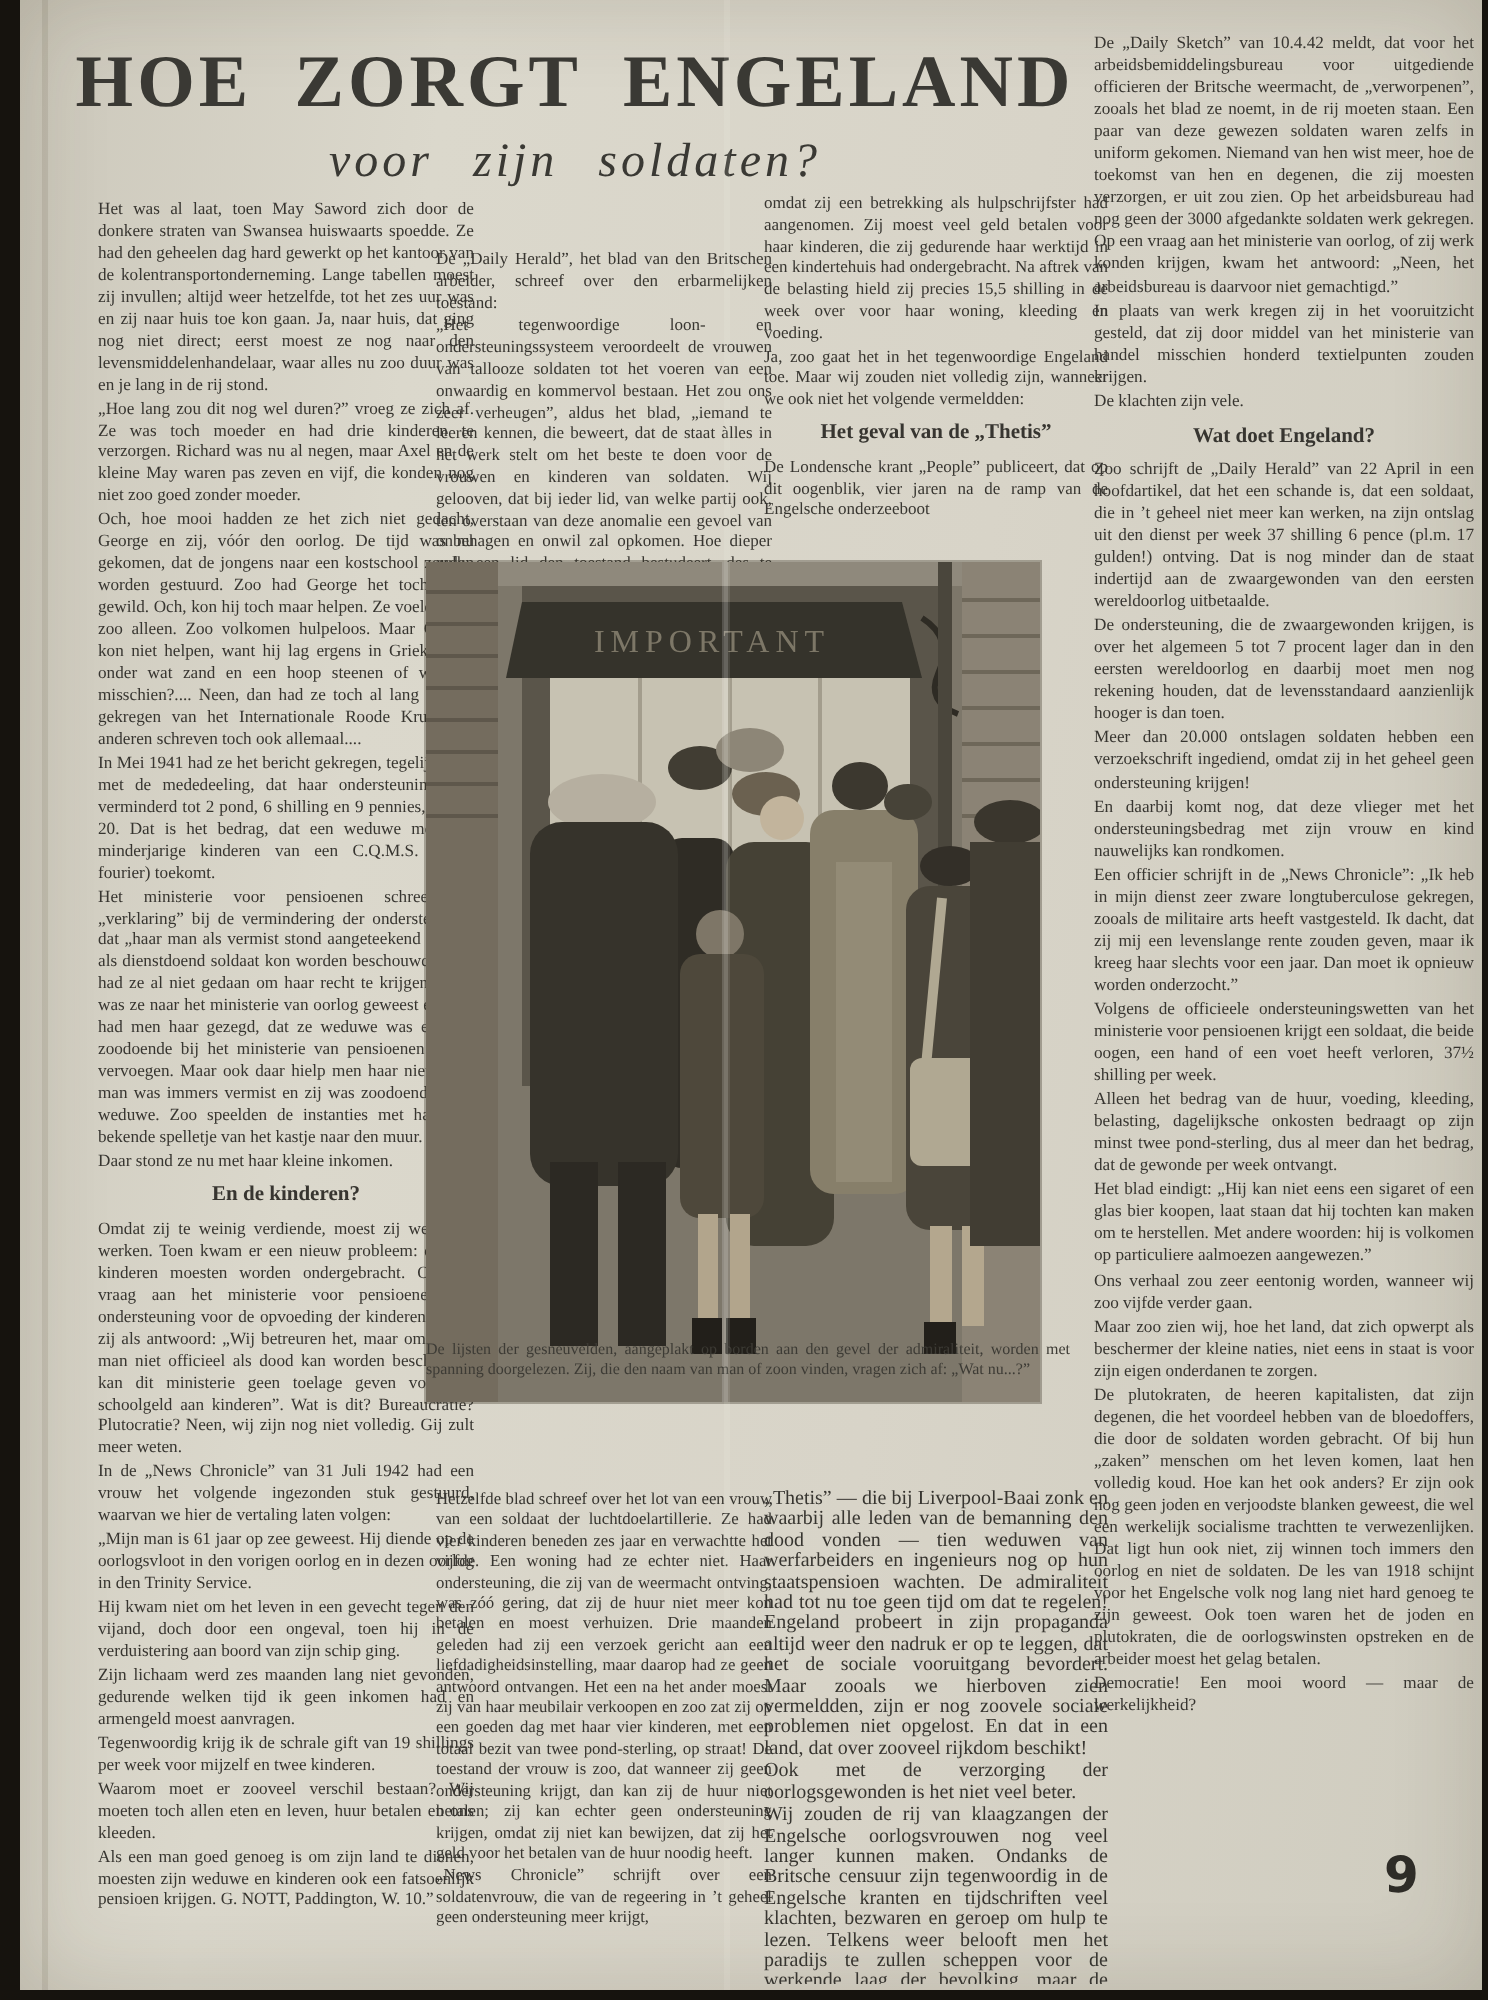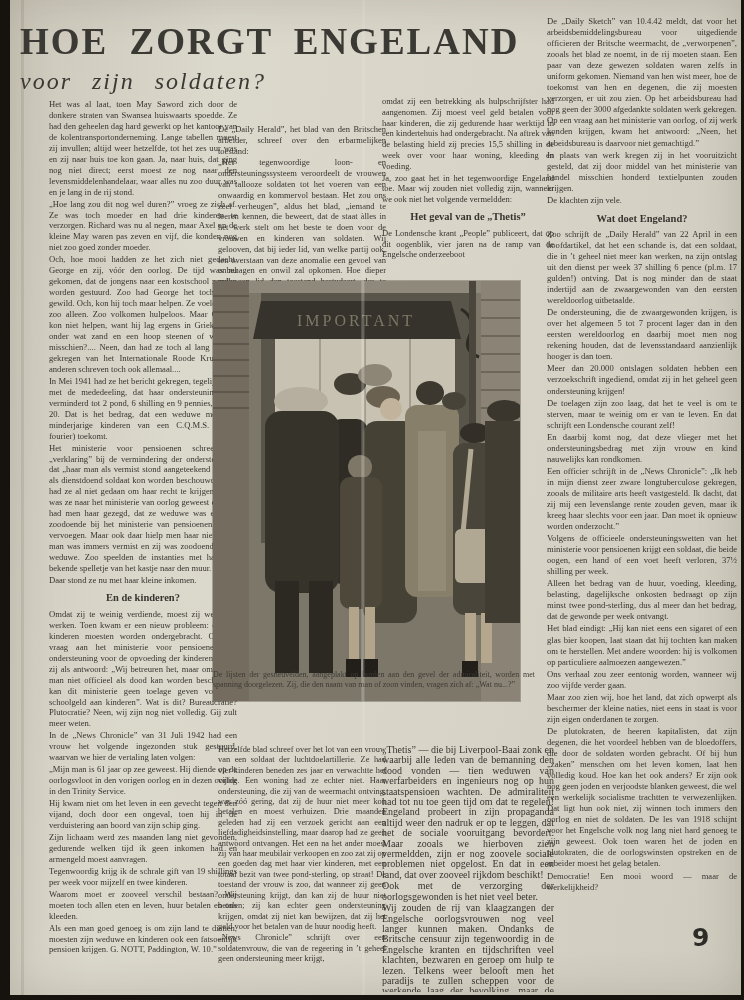--- a/index.html
+++ b/index.html
@@ -10,21 +10,21 @@
     overflow:hidden;
   }
   #paper {
     position:absolute; left:10px; top:0; width:731px; height:995px;
     background:linear-gradient(98deg,#ccc8bb 0%,#dbd8cc 25%,#d8d4c8 60%,#cfccbf 100%);
     box-shadow:inset 0 0 45px rgba(60,50,30,.18);
   }
   .crease-dark { position:absolute; left:11px; top:0; width:3px; height:995px; background:rgba(80,70,50,.12); }
   .crease-light { position:absolute; left:352px; top:0; width:3px; height:995px; background:rgba(255,255,250,.10); }
 
-  #headline { position:absolute; left:10px; top:20px; width:535px; text-align:left; color:#3a3934; }
+  #headline { position:absolute; left:10px; top:20px; width:535px; text-align:center; color:#3a3934; }
   #headline .title { font-size:37px; font-weight:bold; letter-spacing:2px; word-spacing:10px; white-space:nowrap; }
   #headline .subtitle { font-size:24px; font-style:italic; letter-spacing:2px; word-spacing:12px; margin-top:5px; }
 
   .col { position:absolute; text-align:justify; color:#373530; overflow:hidden; }
   .col p { margin:0 0 1px 0; }
   .col-heading { text-align:center; font-weight:bold; font-size:10.5px; margin:7px 0 5px 0; }
 
   #col1  { left:15px;  top:99px;  width:188px; height:858px; font-size:8.6px; line-height:10.95px;padding-left:24px; }
   #col2t { left:208px; top:96px;  width:168px; height:187px; font-size:8.5px; line-height:10.8px;margin-top:28px; }
   #col3t { left:372px; top:96px;  width:172px; height:187px; font-size:8.5px; line-height:10.8px; }
@@ -180,21 +180,20 @@
       <p>Wij zouden de rij van klaagzangen der Engelsche oorlogsvrouwen nog veel langer kunnen maken. Ondanks de Britsche censuur zijn tegenwoordig in de Engelsche kranten en tijdschriften veel klachten, bezwaren en geroep om hulp te lezen. Telkens weer belooft men het paradijs te zullen scheppen voor de werkende laag der bevolking, maar de werkelijkheid is wel anders!</p>
     </div>
   <div id="col4" class="col">
       <p>De „Daily Sketch” van 10.4.42 meldt, dat voor het arbeidsbemiddelingsbureau voor uitgediende officieren der Britsche weermacht, de „verworpenen”, zooals het blad ze noemt, in de rij moeten staan. Een paar van deze gewezen soldaten waren zelfs in uniform gekomen. Niemand van hen wist meer, hoe de toekomst van hen en degenen, die zij moesten verzorgen, er uit zou zien. Op het arbeidsbureau had nog geen der 3000 afgedankte soldaten werk gekregen. Op een vraag aan het ministerie van oorlog, of zij werk konden krijgen, kwam het antwoord: „Neen, het arbeidsbureau is daarvoor niet gemachtigd.”</p>
       <p>In plaats van werk kregen zij in het vooruitzicht gesteld, dat zij door middel van het ministerie van handel misschien honderd textielpunten zouden krijgen.</p>
       <p>De klachten zijn vele.</p>
       <h3 class="col-heading">Wat doet Engeland?</h3>
       <p>Zoo schrijft de „Daily Herald” van 22 April in een hoofdartikel, dat het een schande is, dat een soldaat, die in ’t geheel niet meer kan werken, na zijn ontslag uit den dienst per week 37 shilling 6 pence (pl.m. 17 gulden!) ontving. Dat is nog minder dan de staat indertijd aan de zwaargewonden van den eersten wereldoorlog uitbetaalde.</p>
       <p>De ondersteuning, die de zwaargewonden krijgen, is over het algemeen 5 tot 7 procent lager dan in den eersten wereldoorlog en daarbij moet men nog rekening houden, dat de levensstandaard aanzienlijk hooger is dan toen.</p>
       <p>Meer dan 20.000 ontslagen soldaten hebben een verzoekschrift ingediend, omdat zij in het geheel geen ondersteuning krijgen!</p>
-      <p>De toelagen zijn zoo laag, dat het te veel is om te sterven, maar te weinig om er van te leven. En dat schrijft een Londensche courant zelf!</p>
       <p>En daarbij komt nog, dat deze vlieger met het ondersteuningsbedrag met zijn vrouw en kind nauwelijks kan rondkomen.</p>
       <p>Een officier schrijft in de „News Chronicle”: „Ik heb in mijn dienst zeer zware longtuberculose gekregen, zooals de militaire arts heeft vastgesteld. Ik dacht, dat zij mij een levenslange rente zouden geven, maar ik kreeg haar slechts voor een jaar. Dan moet ik opnieuw worden onderzocht.”</p>
       <p>Volgens de officieele ondersteuningswetten van het ministerie voor pensioenen krijgt een soldaat, die beide oogen, een hand of een voet heeft verloren, 37½ shilling per week.</p>
       <p>Alleen het bedrag van de huur, voeding, kleeding, belasting, dagelijksche onkosten bedraagt op zijn minst twee pond-sterling, dus al meer dan het bedrag, dat de gewonde per week ontvangt.</p>
       <p>Het blad eindigt: „Hij kan niet eens een sigaret of een glas bier koopen, laat staan dat hij tochten kan maken om te herstellen. Met andere woorden: hij is volkomen op particuliere aalmoezen aangewezen.”</p>
       <p>Ons verhaal zou zeer eentonig worden, wanneer wij zoo vijfde verder gaan.</p>
       <p>Maar zoo zien wij, hoe het land, dat zich opwerpt als beschermer der kleine naties, niet eens in staat is voor zijn eigen onderdanen te zorgen.</p>
       <p>De plutokraten, de heeren kapitalisten, dat zijn degenen, die het voordeel hebben van de bloedoffers, die door de soldaten worden gebracht. Of bij hun „zaken” menschen om het leven komen, laat hen volledig koud. Hoe kan het ook anders? Er zijn ook nog geen joden en verjoodste blanken geweest, die wel een werkelijk socialisme trachtten te verwezenlijken. Dat ligt hun ook niet, zij winnen toch immers den oorlog en niet de soldaten. De les van 1918 schijnt voor het Engelsche volk nog lang niet hard genoeg te zijn geweest. Ook toen waren het de joden en plutokraten, die de oorlogswinsten opstreken en de arbeider moest het gelag betalen.</p>
       <p>Democratie! Een mooi woord — maar de werkelijkheid?</p>
     </div>

